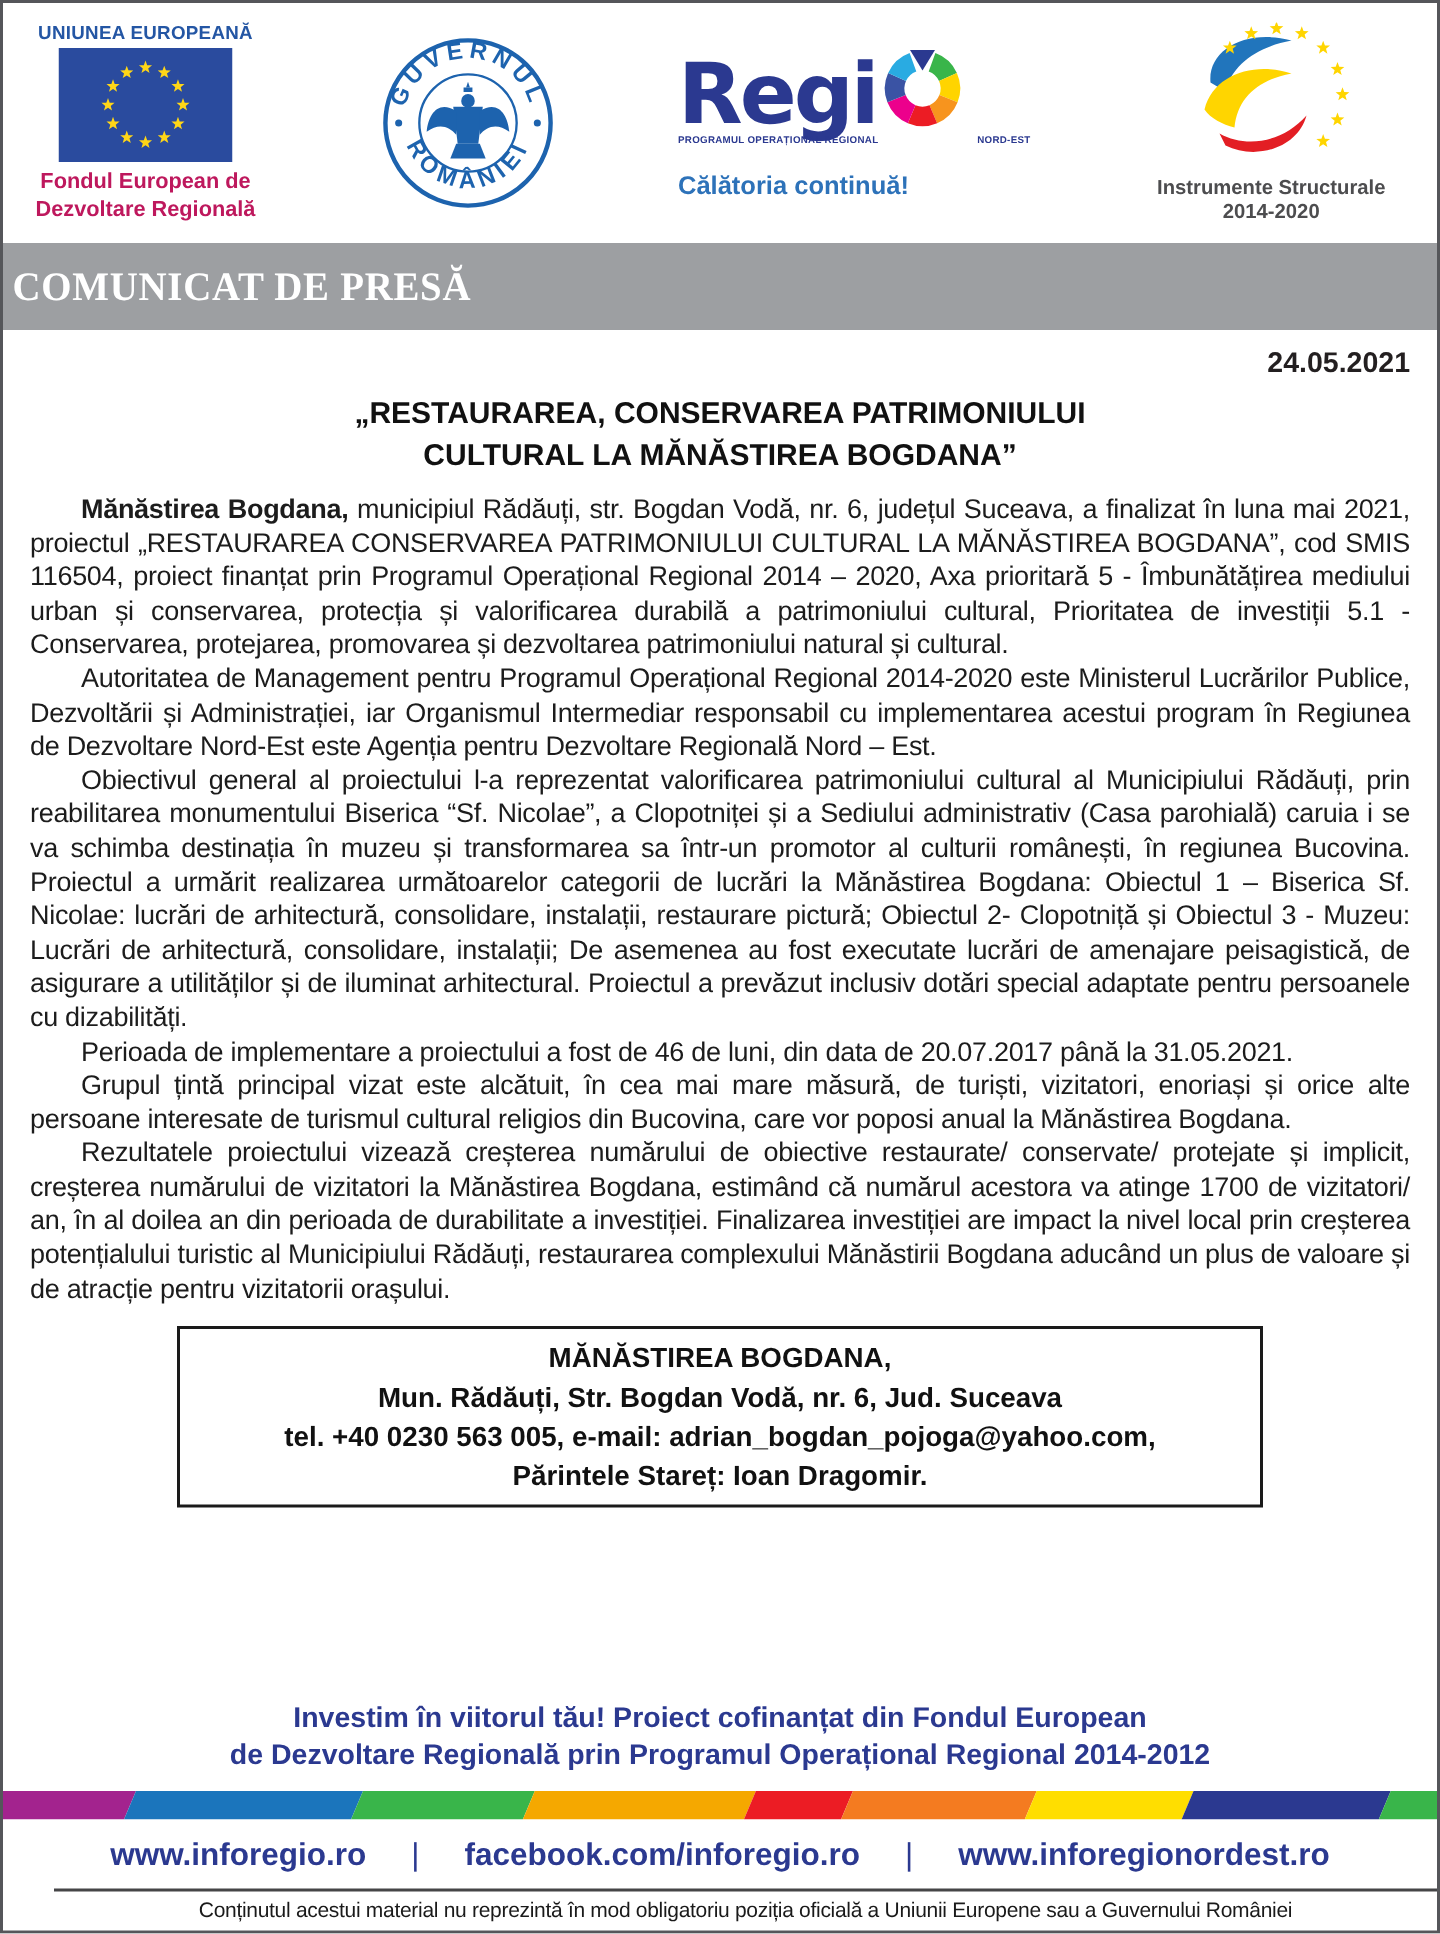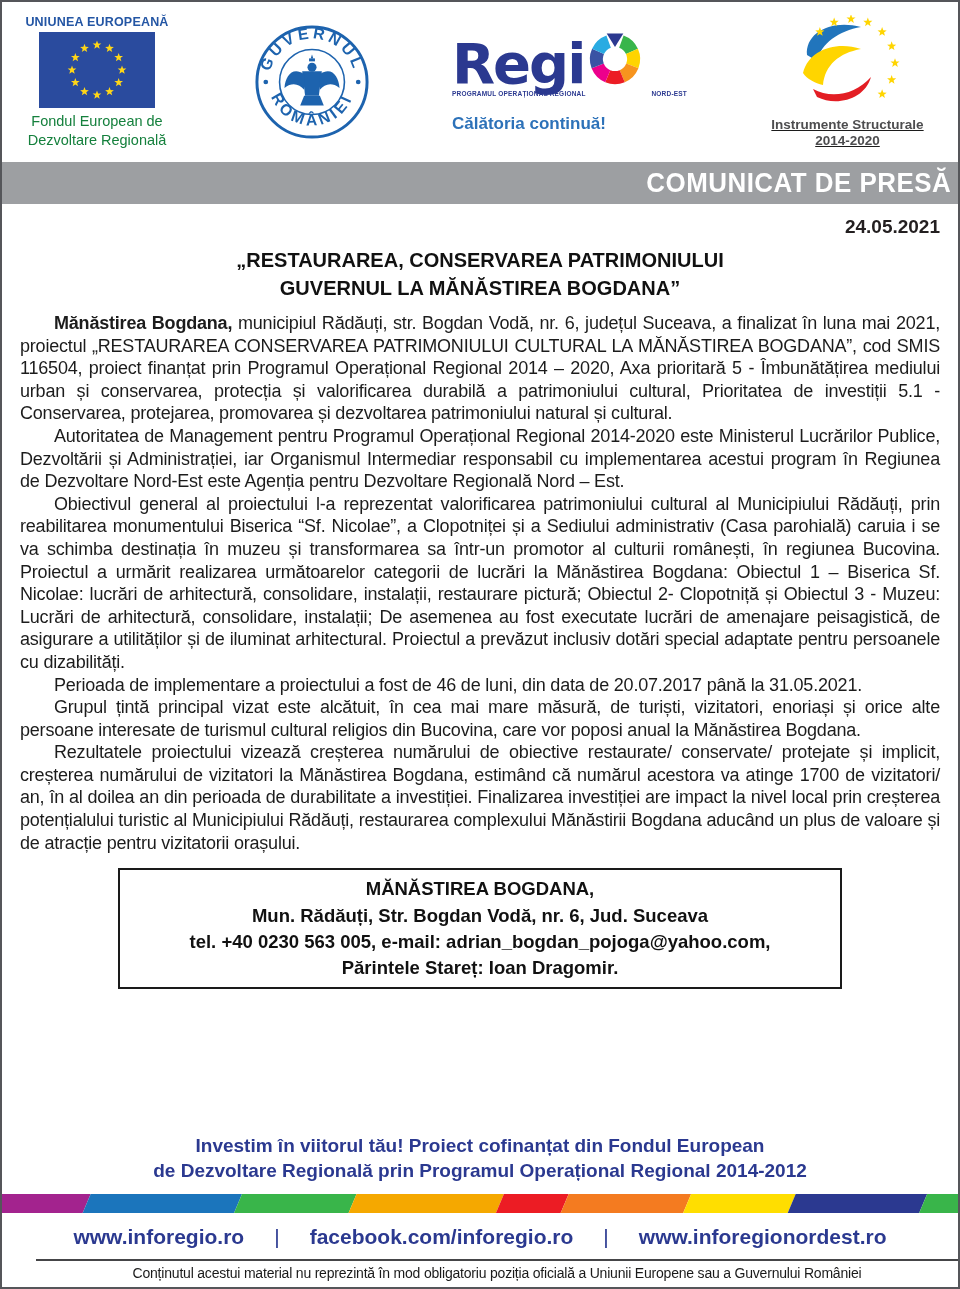--- a/index.html
+++ b/index.html
@@ -8,32 +8,32 @@
     box-sizing:border-box;border:2px solid #55565a;
     display:flex;flex-direction:column;position:relative;
     font-family:"Liberation Sans",sans-serif;color:#1c1c1c;
   }
   
   .header{height:160px;flex:0 0 auto;display:flex;align-items:center;
     justify-content:space-between;padding:0 28px 0 20px;}
   .logo{display:flex;flex-direction:column;align-items:center;}
   .eu-logo{width:150px;}
   .eu-top{font-size:12.5px;font-weight:700;color:#2456a4;letter-spacing:.2px;margin-bottom:3px;white-space:nowrap;}
-  .eu-bottom{font-size:14.5px;font-weight:400;color:#15803d;line-height:1.25;text-align:center;margin-top:4px;}
+  .eu-bottom{font-size:14.5px;font-weight:700;color:#be185d;line-height:1.25;text-align:center;margin-top:4px;}
   .gov-logo{width:124px;}
   .regio-logo{width:235px;align-items:flex-start;}
   .regio-row{display:flex;align-items:flex-end;}
   .regio-word{font-size:56px;line-height:.85;font-weight:800;color:#2b3990;letter-spacing:-2px;font-family:"DejaVu Sans",sans-serif;}
   .regio-sub{display:flex;justify-content:space-between;width:100%;margin-top:2px;}
   .regio-sub span{font-size:6.5px;font-weight:700;color:#2b3990;letter-spacing:.2px;}
   .regio-tag{font-size:17px;font-weight:700;color:#2d72b9;margin-top:17px;}
-  .is-logo{width:165px;text-decoration:underline;}
+  .is-logo{width:165px;}
   .is-text{font-size:13.5px;font-weight:700;color:#4d4d4f;text-align:center;line-height:1.2;margin-top:2px;}
   
-  .banner{height:42px;flex:0 0 auto;background:#9d9fa2;display:flex;align-items:center;justify-content:flex-end;}
+  .banner{height:58px;flex:0 0 auto;background:#9d9fa2;display:flex;align-items:center;justify-content:flex-start;font-family:Liberation Serif, serif;}
   .banner-text{color:#fff;font-size:27px;font-weight:700;letter-spacing:.5px;transform:scaleX(.96);}
   
   .content{flex:1 1 auto;overflow:hidden;padding:0 18px;display:flex;flex-direction:column;}
   .date{margin-top:12px;text-align:right;font-size:19px;font-weight:600;color:#231f20;}
   .title{margin-top:8px;text-align:center;font-weight:700;font-size:20px;line-height:1.4;color:#111;}
   .paras{margin-top:10px;font-size:18px;line-height:22.6px;text-align:justify;letter-spacing:-.2px;}
   .para{text-indent:34px;}
   .contact-box{width:700px;margin:14px auto 0;border:2px solid #1a1a1a;
     padding:6px 10px;text-align:center;font-weight:700;font-size:18.5px;line-height:1.42;color:#111;}
   
@@ -147,21 +147,21 @@
   </div>
 
   <div class="banner">
     <span class="banner-text">COMUNICAT DE PRESĂ</span>
   </div>
 
   <div class="content">
     <div class="date">24.05.2021</div>
     <div class="title" id="title">
         <div>„RESTAURAREA, CONSERVAREA PATRIMONIULUI</div>
-        <div>GUVERNUL LA MĂNĂSTIREA BOGDANA”</div>
+        <div>CULTURAL LA MĂNĂSTIREA BOGDANA”</div>
       </div>
     <div class="paras" id="paras">
         <div class="para"><b>Mănăstirea Bogdana,</b> municipiul Rădăuți, str. Bogdan Vodă, nr. 6,  județul Suceava, a finalizat în luna mai 2021, proiectul „RESTAURAREA  CONSERVAREA PATRIMONIULUI CULTURAL LA MĂNĂSTIREA BOGDANA”, cod SMIS 116504, proiect finanțat prin Programul Operațional Regional 2014 – 2020, Axa prioritară 5 - Îmbunătățirea mediului urban și conservarea, protecția și valorificarea durabilă a patrimoniului cultural, Prioritatea de investiții 5.1 - Conservarea, protejarea, promovarea și dezvoltarea patrimoniului natural și cultural.</div>
         <div class="para">Autoritatea de Management pentru Programul Operațional Regional 2014-2020 este Ministerul Lucrărilor Publice,  Dezvoltării și Administrației, iar Organismul Intermediar responsabil cu implementarea acestui program în Regiunea de Dezvoltare Nord-Est este Agenția pentru Dezvoltare Regională Nord – Est.</div>
         <div class="para">Obiectivul general al proiectului l-a reprezentat valorificarea patrimoniului cultural al Municipiului Rădăuți, prin reabilitarea monumentului Biserica “Sf. Nicolae”, a Clopotniței și a Sediului administrativ (Casa parohială) caruia i se  va schimba destinația în muzeu și transformarea sa într-un promotor al culturii românești, în regiunea Bucovina. Proiectul a urmărit  realizarea următoarelor categorii de lucrări la Mănăstirea Bogdana: Obiectul 1 – Biserica Sf. Nicolae: lucrări de arhitectură, consolidare, instalații, restaurare pictură; Obiectul 2- Clopotniță și Obiectul 3 - Muzeu: Lucrări de arhitectură, consolidare, instalații;  De asemenea au fost executate lucrări de amenajare peisagistică, de asigurare a utilităților și de iluminat arhitectural. Proiectul a prevăzut inclusiv dotări special adaptate pentru persoanele cu dizabilități.</div>
         <div class="para">Perioada de implementare a proiectului a fost  de 46 de luni, din data de 20.07.2017 până la 31.05.2021.</div>
         <div class="para">Grupul țintă principal vizat este alcătuit, în cea mai mare măsură, de turiști, vizitatori, enoriași și orice alte persoane interesate de turismul cultural religios din Bucovina, care vor poposi anual la Mănăstirea Bogdana.</div>
         <div class="para">Rezultatele proiectului vizează creșterea numărului de obiective restaurate/ conservate/ protejate și implicit, creșterea numărului de vizitatori la Mănăstirea Bogdana, estimând că numărul acestora va atinge 1700 de vizitatori/ an, în al doilea an din perioada de durabilitate a investiției. Finalizarea investiției are  impact  la nivel local prin creșterea potențialului turistic al Municipiului Rădăuți, restaurarea complexului Mănăstirii Bogdana aducând un plus de valoare și de atracție pentru vizitatorii orașului.</div>
       </div>
     <div class="contact-box" id="contact">

